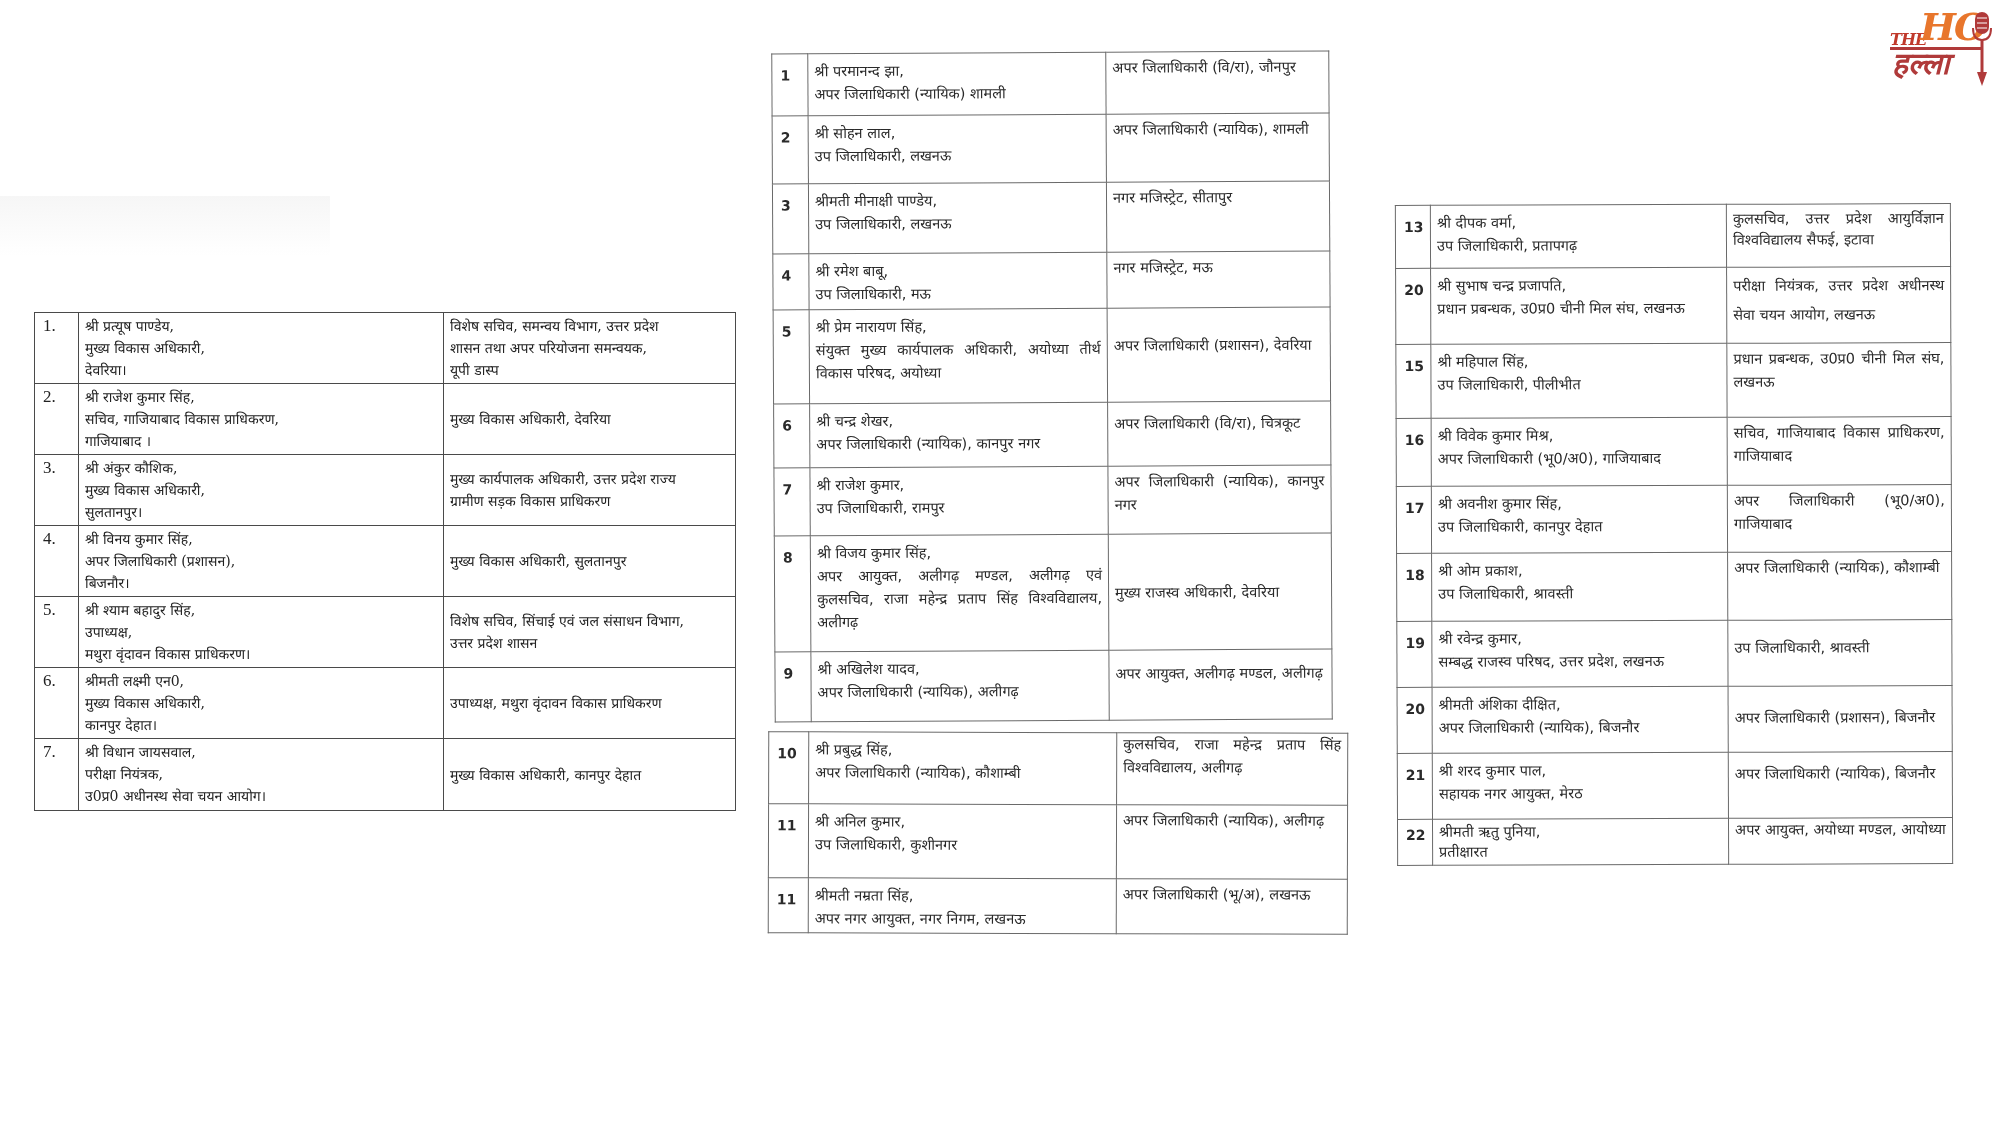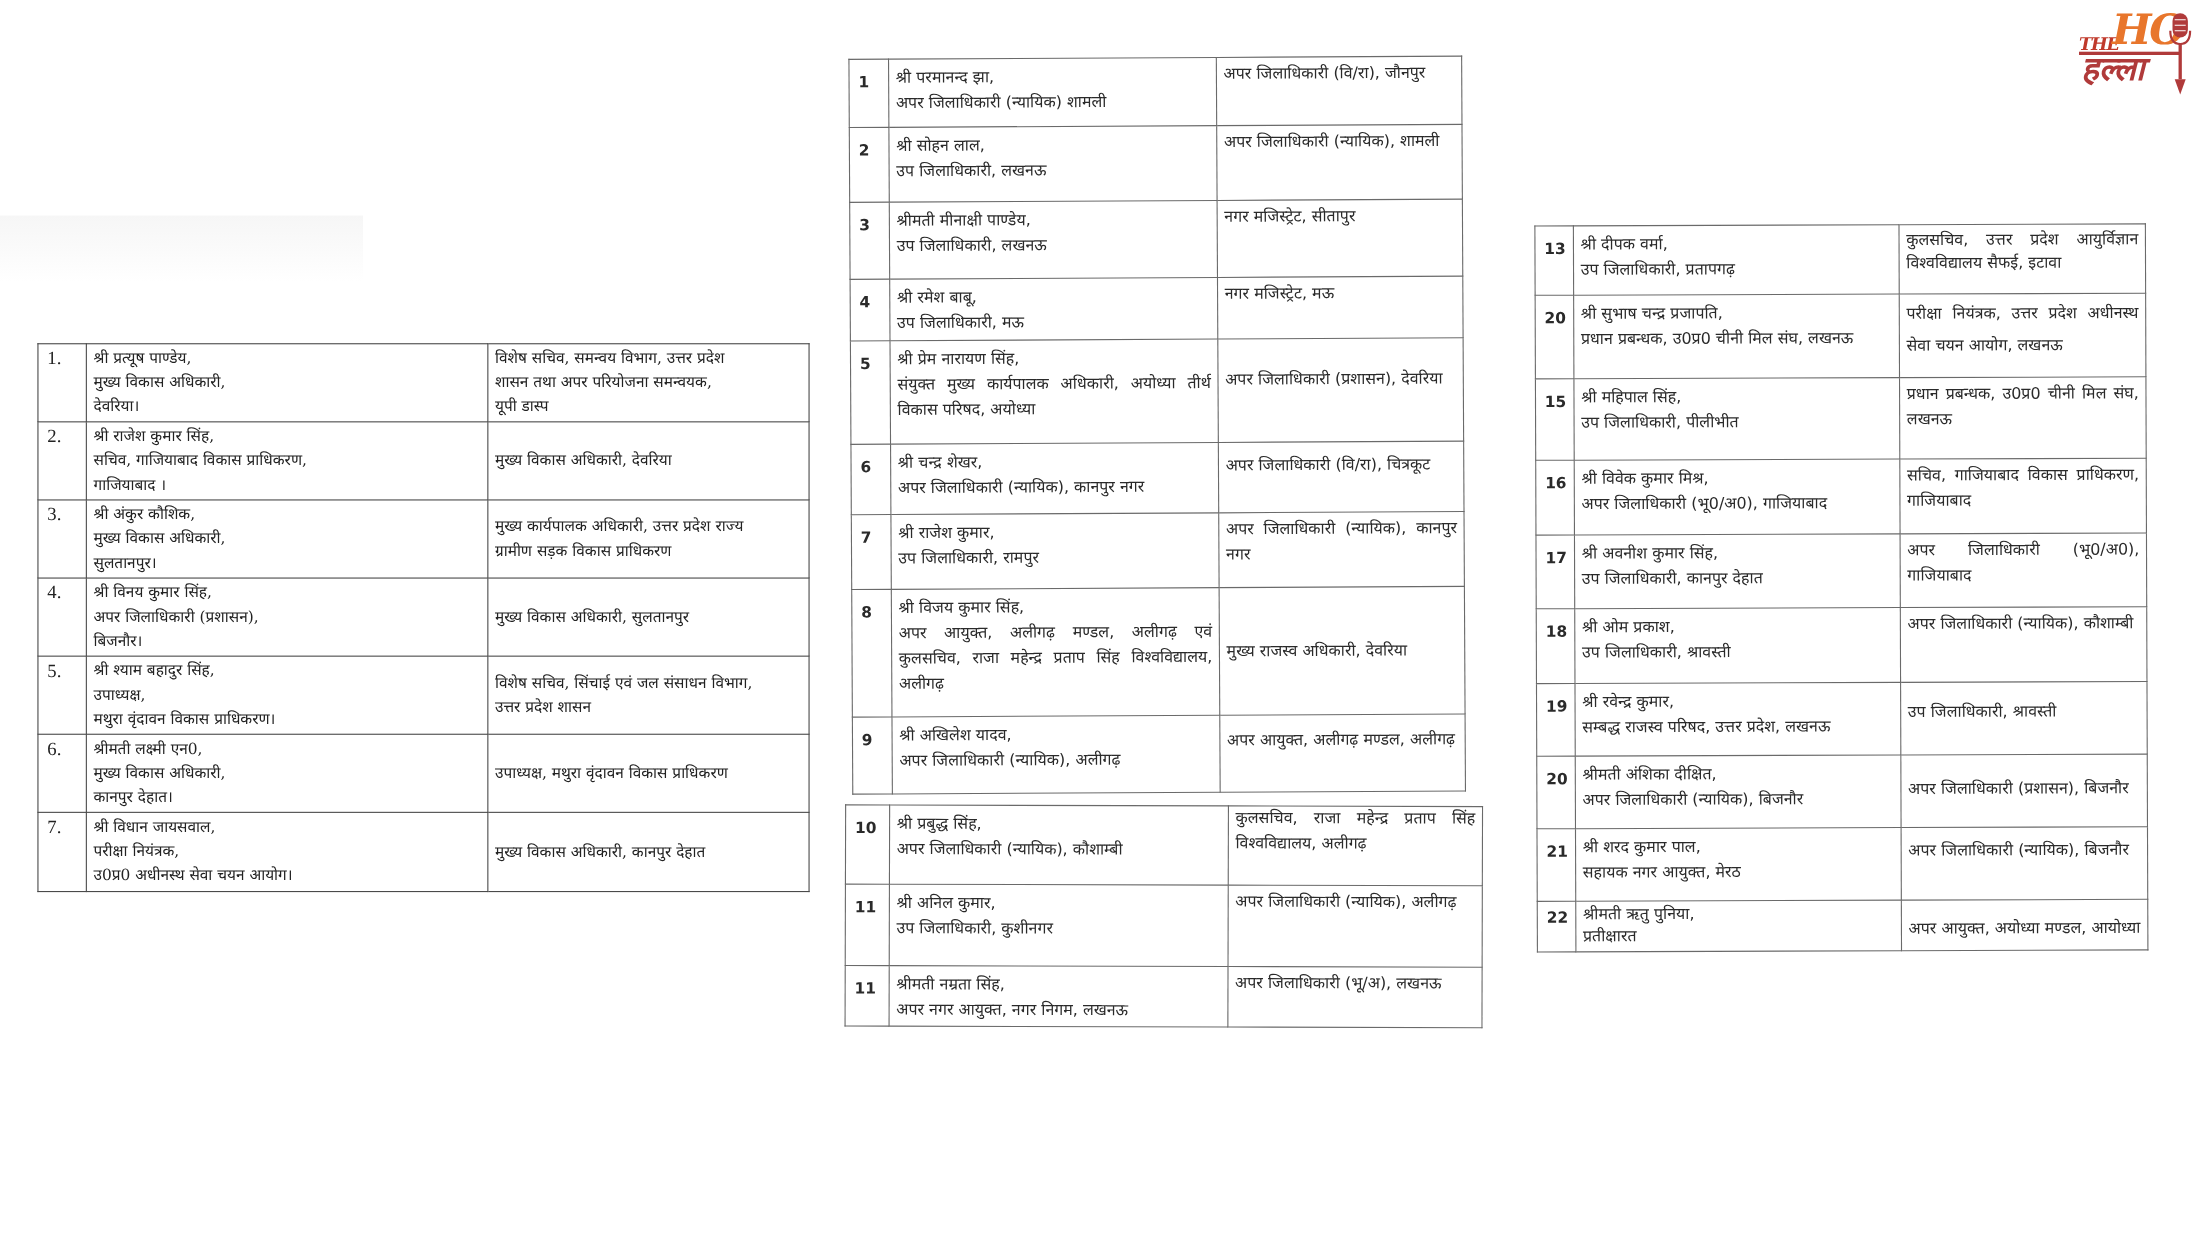--- a/index.html
+++ b/index.html
@@ -327,21 +327,21 @@
             <span class="line">सहायक नगर आयुक्त, मेरठ</span>
           </td>
       <td class="to" style="padding-top:10px">अपर जिलाधिकारी (न्यायिक), बिजनौर</td>
     </tr>
     <tr style="height:46px">
       <td class="num" style="padding-top:4px">22</td>
       <td class="from" style="padding-top:2px; line-height:20px">
             <span class="line">श्रीमती ऋतु पुनिया,</span>
             <span class="line">प्रतीक्षारत</span>
           </td>
-      <td class="to" style="padding-top:16px; line-height:20px">अपर आयुक्त, अयोध्या मण्डल, आयोध्या</td>
+      <td class="to" style="padding-top:1px; line-height:20px">अपर आयुक्त, अयोध्या मण्डल, आयोध्या</td>
     </tr>
   </tbody>
     </table>
 </div>
 
 <div class="logo">
   <span class="the">THE</span>
   <span class="ho">HO</span>
   <div class="bar"></div>
   <span class="halla">हल्ला</span>

